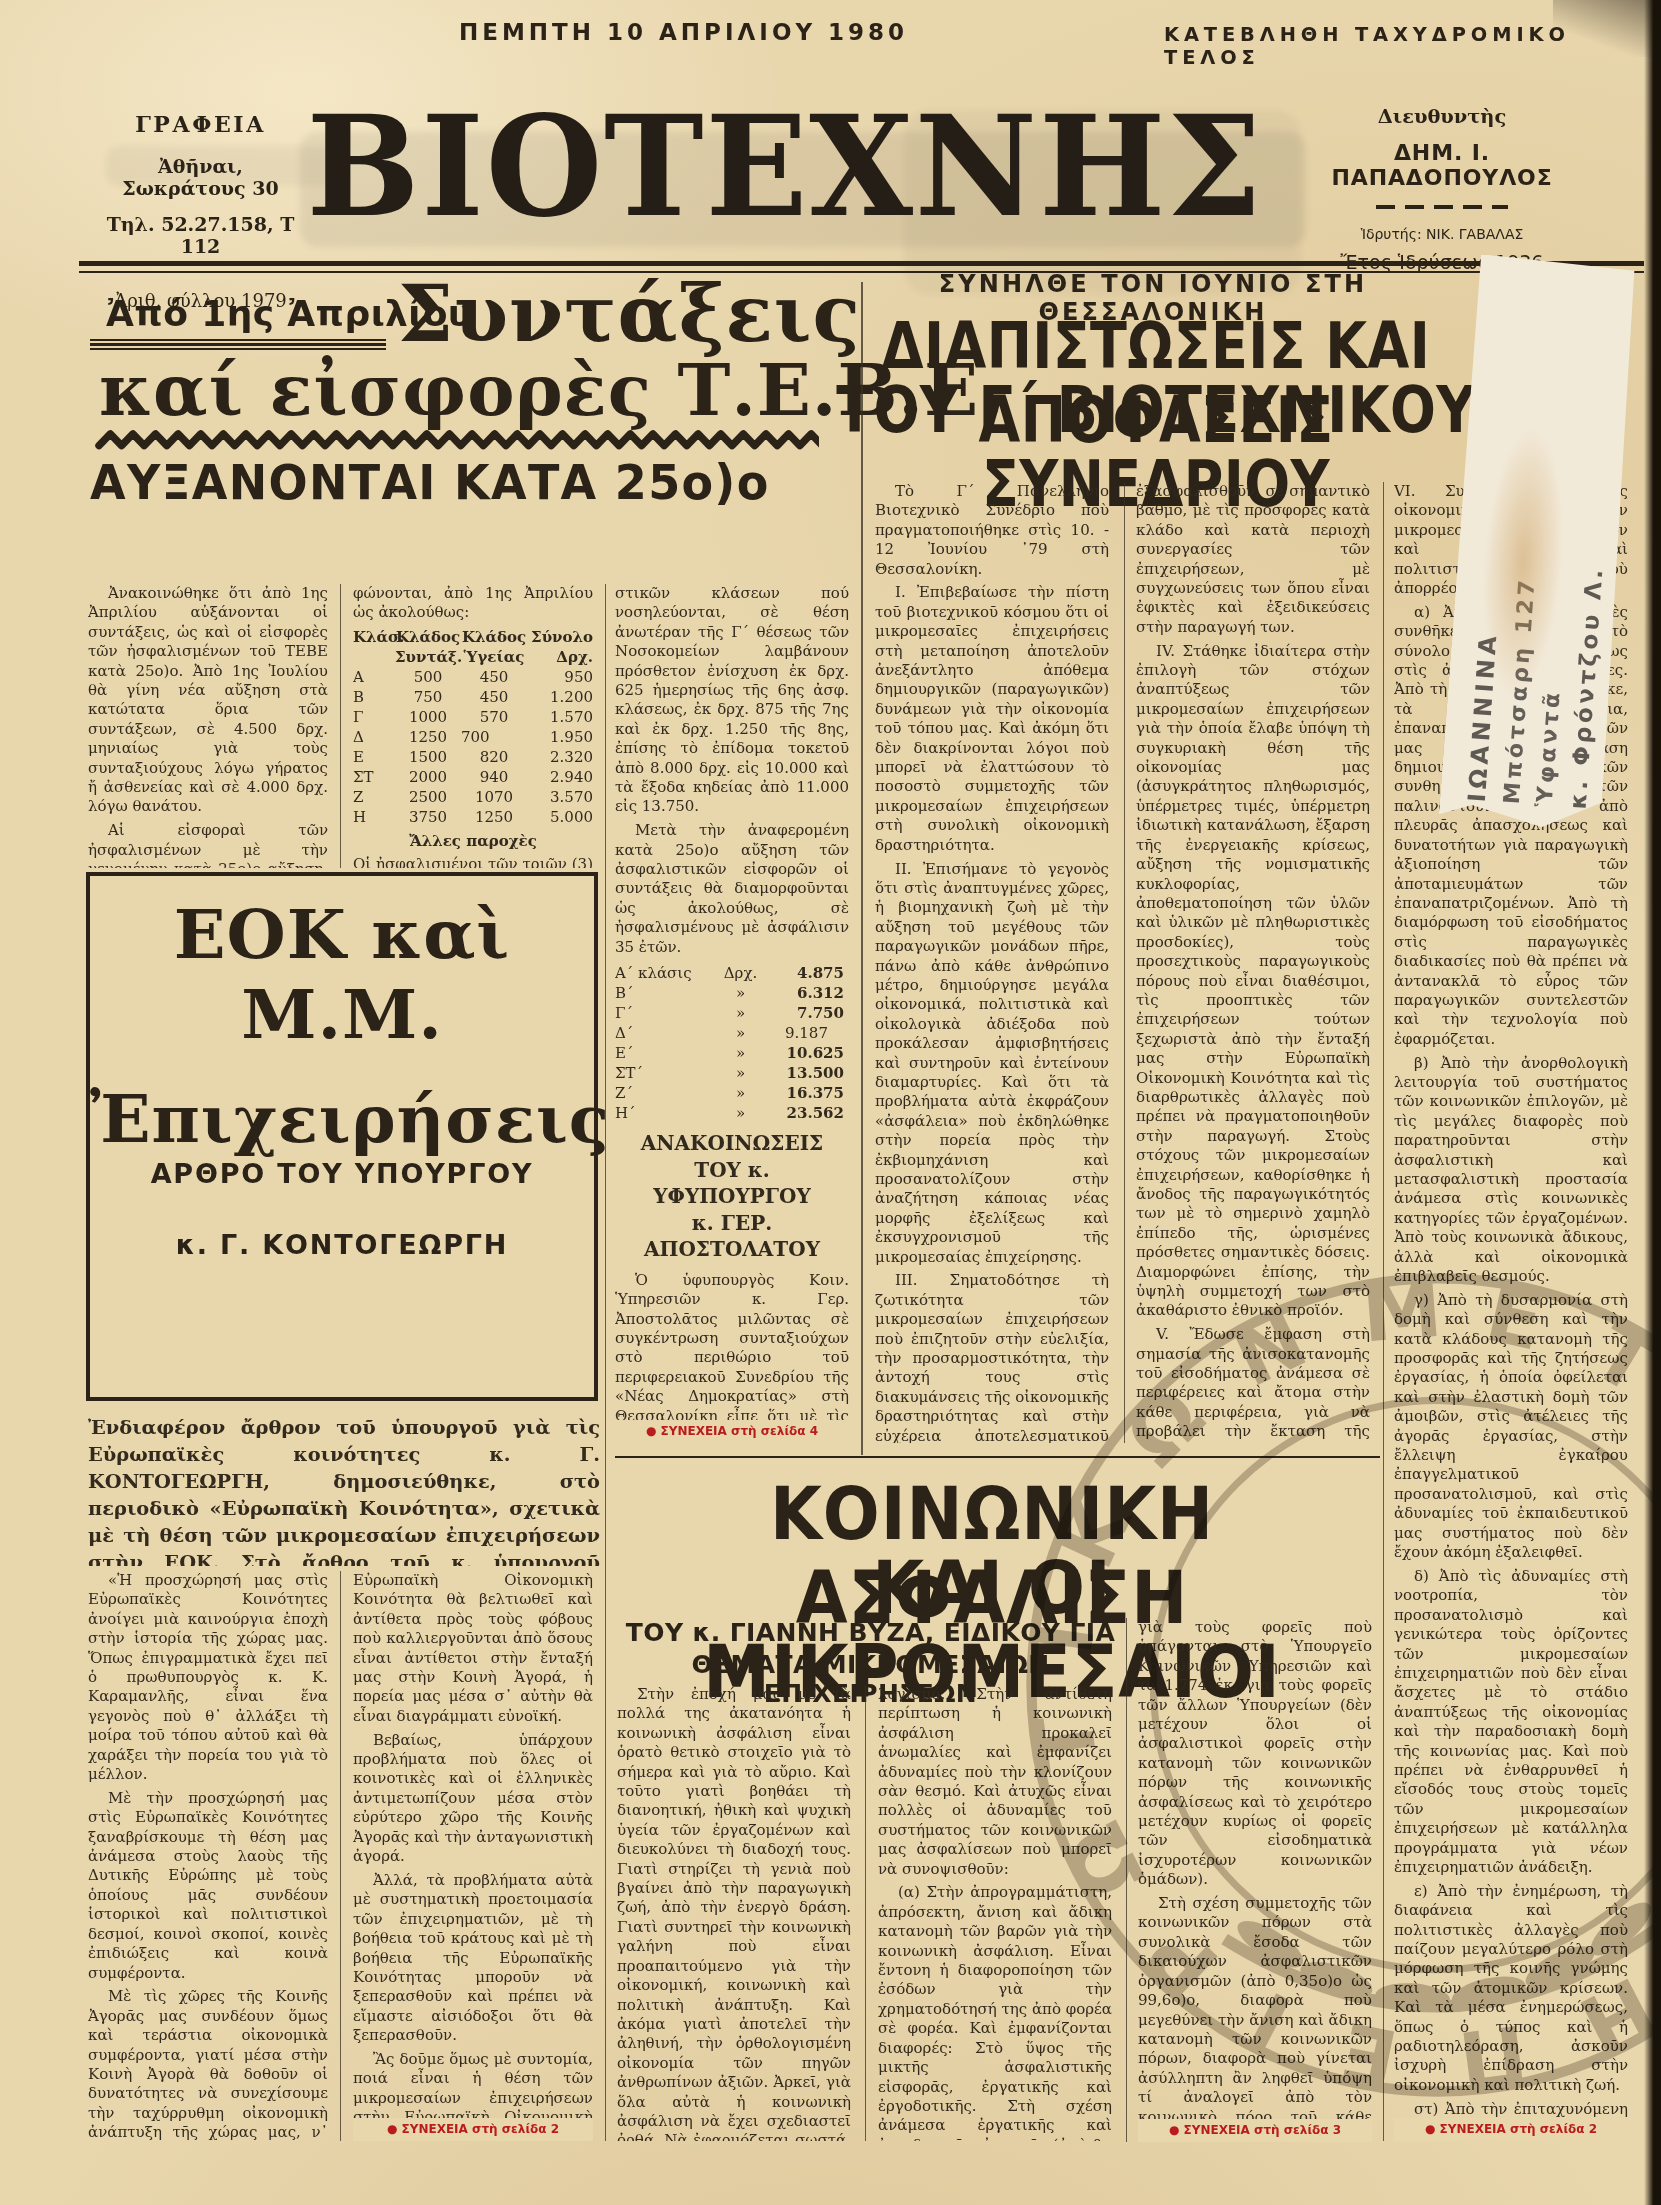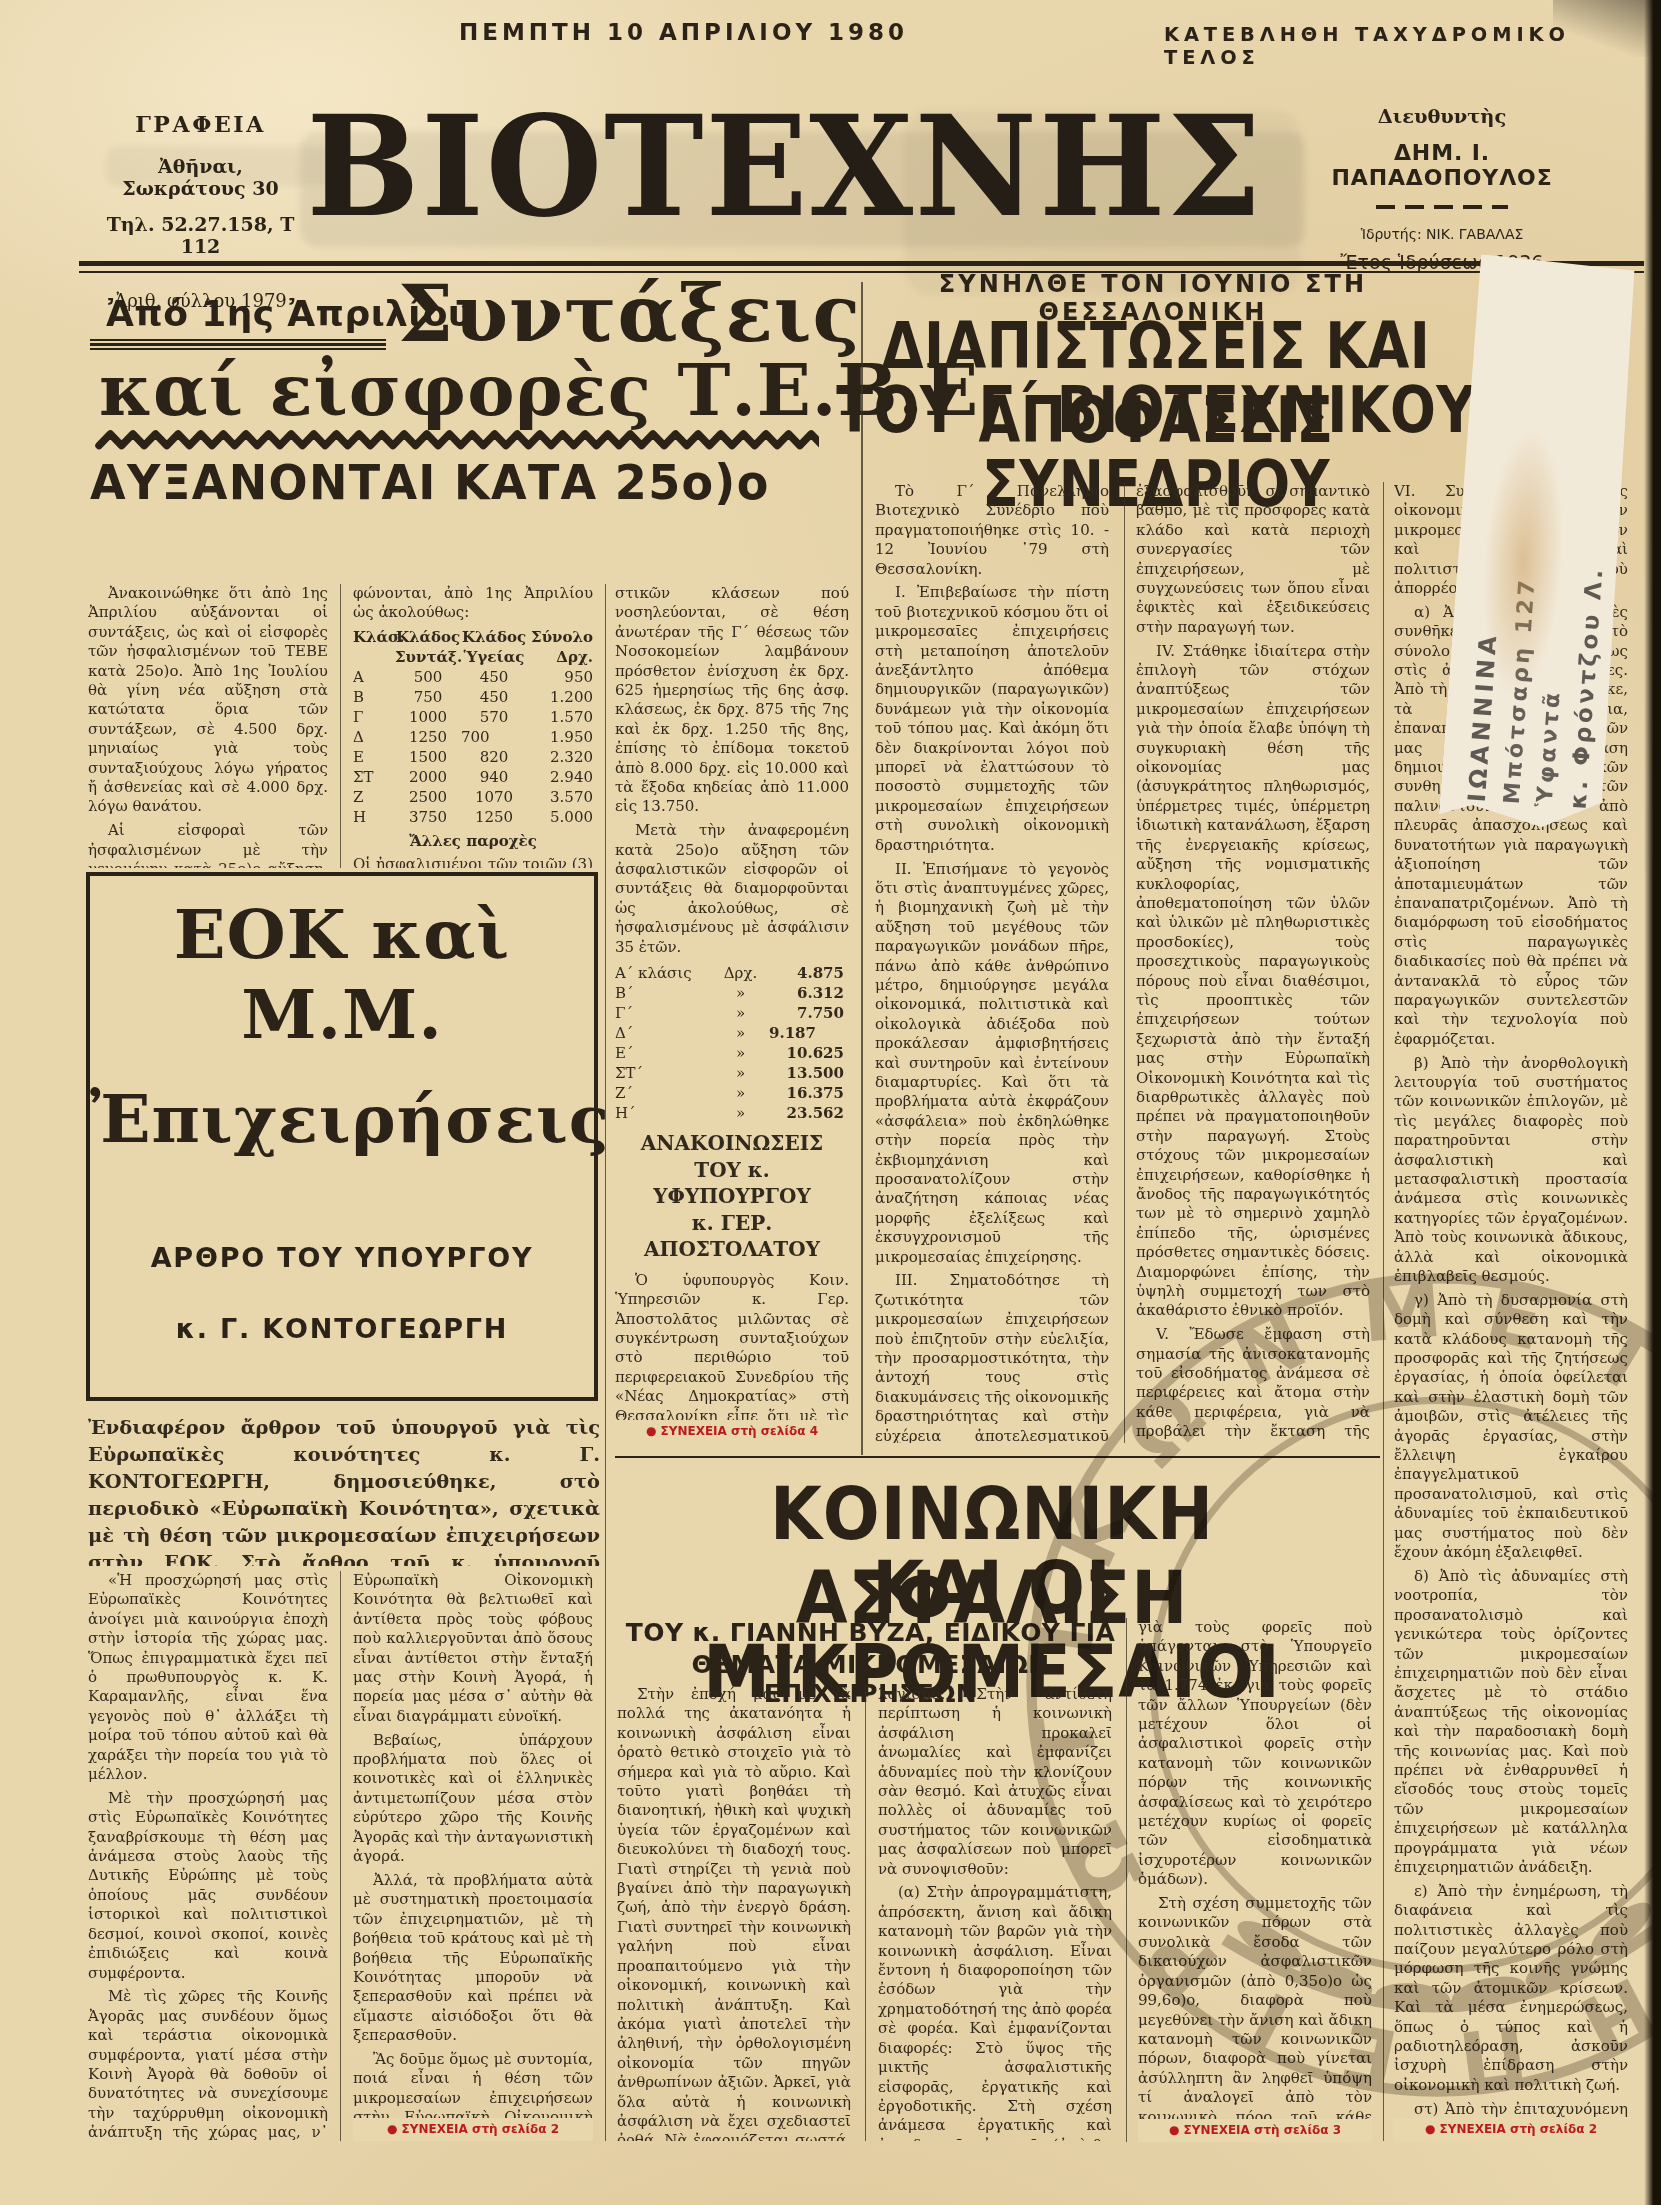--- a/index.html
+++ b/index.html
@@ -162,21 +162,21 @@
           <span style="width:75px;text-align:right;font-weight:700;">6.312</span>
         </div>
       <div class="tbl-row">
           <span style="width:97px;">Γ΄</span>
           <span style="width:57px;text-align:center;">»</span>
           <span style="width:75px;text-align:right;font-weight:700;">7.750</span>
         </div>
       <div class="tbl-row">
           <span style="width:97px;">Δ΄</span>
           <span style="width:57px;text-align:center;">»</span>
-          <span style="width:75px;text-align:left;font-weight:700;">9.187</span>
+          <span style="width:75px;text-align:center;font-weight:400;">9.187</span>
         </div>
       <div class="tbl-row">
           <span style="width:97px;">Ε΄</span>
           <span style="width:57px;text-align:center;">»</span>
           <span style="width:75px;text-align:right;font-weight:700;">10.625</span>
         </div>
       <div class="tbl-row">
           <span style="width:97px;">ΣΤ΄</span>
           <span style="width:57px;text-align:center;">»</span>
           <span style="width:75px;text-align:right;font-weight:700;">13.500</span>
@@ -196,21 +196,21 @@
     <p class="ctr b serif noind" style="font-size:20px;line-height:26.5px;margin:0;">ΤΟΥ κ. ΥΦΥΠΟΥΡΓΟΥ</p>
     <p class="ctr b serif noind" style="font-size:20px;line-height:26.5px;margin:0 0 8px 0;">κ. ΓΕΡ. ΑΠΟΣΤΟΛΑΤΟΥ</p>
     <p>Ὁ ὑφυπουργὸς Κοιν. Ὑπηρεσιῶν κ. Γερ. Ἀποστολᾶτος μιλῶντας σὲ συγκέντρωση συνταξιούχων στὸ περιθώριο τοῦ περιφερειακοῦ Συνεδρίου τῆς «Νέας Δημοκρατίας» στὴ Θεσσαλονίκη εἶπε ὅτι μὲ τὶς νέες αὐξήσεις ποὺ ἀπεφάσισε ἡ κυβέρνησις ἡ κατώτατη σύνταξι ΤΕΒΕ θὰ φθάνη τὶς 4.500 δρχ., ἐνῶ πρὸ μηνῶν ἀκόμη ἐκυμαίνετο στὶς 1.600 δρχ.</p>
 
     <div class="cont">● ΣΥΝΕΧΕΙΑ στὴ σελίδα 4</div>
   </div>
 
   <div class="abs" style="left:86px;top:872px;width:512px;height:529px;border:4.9px solid #2b2318;box-sizing:border-box;">
     <div class="ctr serif b" style="font-size:68px;margin-top:17.6px;letter-spacing:0.9px;">ΕΟΚ καὶ Μ.Μ.</div>
     <div class="ctr serif b" style="font-size:66px;margin-top:26.5px;letter-spacing:0.9px;">Ἐπιχειρήσεις</div>
-    <div class="ctr sans b" style="font-size:27px;margin-top:84px;letter-spacing:1.8px;">ΑΡΘΡΟ ΤΟΥ ΥΠΟΥΡΓΟΥ</div>
+    <div class="ctr sans b" style="font-size:27px;letter-spacing:1.8px;">ΑΡΘΡΟ ΤΟΥ ΥΠΟΥΡΓΟΥ</div>
     <div class="ctr sans b" style="font-size:27px;margin-top:40px;letter-spacing:1.8px;">κ. Γ. ΚΟΝΤΟΓΕΩΡΓΗ</div>
   </div>
 
   <div class="bodycol" style="left:88px;top:1414px;width:512px;height:152px;font-size:19.4px;line-height:27px;">
     <p class="lead-b noind">Ἐνδιαφέρον ἄρθρον τοῦ ὑπουργοῦ γιὰ τὶς Εὐρωπαϊκὲς κοινότητες κ. Γ. ΚΟΝΤΟΓΕΩΡΓΗ, δημοσιεύθηκε, στὸ περιοδικὸ «Εὐρωπαϊκὴ Κοινότητα», σχετικὰ μὲ τὴ θέση τῶν μικρομεσαίων ἐπιχειρήσεων στὴν ΕΟΚ. Στὸ ἄρθρο τοῦ κ. ὑπουργοῦ σημειώνονται οἱ δυνατότητες καὶ τὰ πλεονεκτήματα τῶν μικρομεσαίων ἐπιχειρήσεων στὸν ἀνταγωνιστικὸ χῶρο τῆς κοινῆς Ἀγορᾶς.</p>
   </div>
 
   <div class="bodycol" style="left:88px;top:1571px;width:240px;height:570px;">
     <p>«Ἡ προσχώρησή μας στὶς Εὐρωπαϊκὲς Κοινότητες ἀνοίγει μιὰ καινούργια ἐποχὴ στὴν ἱστορία τῆς χώρας μας. Ὅπως ἐπιγραμματικὰ ἔχει πεῖ ὁ πρωθυπουργὸς κ. Κ. Καραμανλῆς, εἶναι ἕνα γεγονὸς ποὺ θ᾽ ἀλλάξει τὴ μοίρα τοῦ τόπου αὐτοῦ καὶ θὰ χαράξει τὴν πορεία του γιὰ τὸ μέλλον.</p>
     <p>Μὲ τὴν προσχώρησή μας στὶς Εὐρωπαϊκὲς Κοινότητες ξαναβρίσκουμε τὴ θέση μας ἀνάμεσα στοὺς λαοὺς τῆς Δυτικῆς Εὐρώπης μὲ τοὺς ὁποίους μᾶς συνδέουν ἱστορικοὶ καὶ πολιτιστικοὶ δεσμοί, κοινοὶ σκοποί, κοινὲς ἐπιδιώξεις καὶ κοινὰ συμφέροντα.</p>

